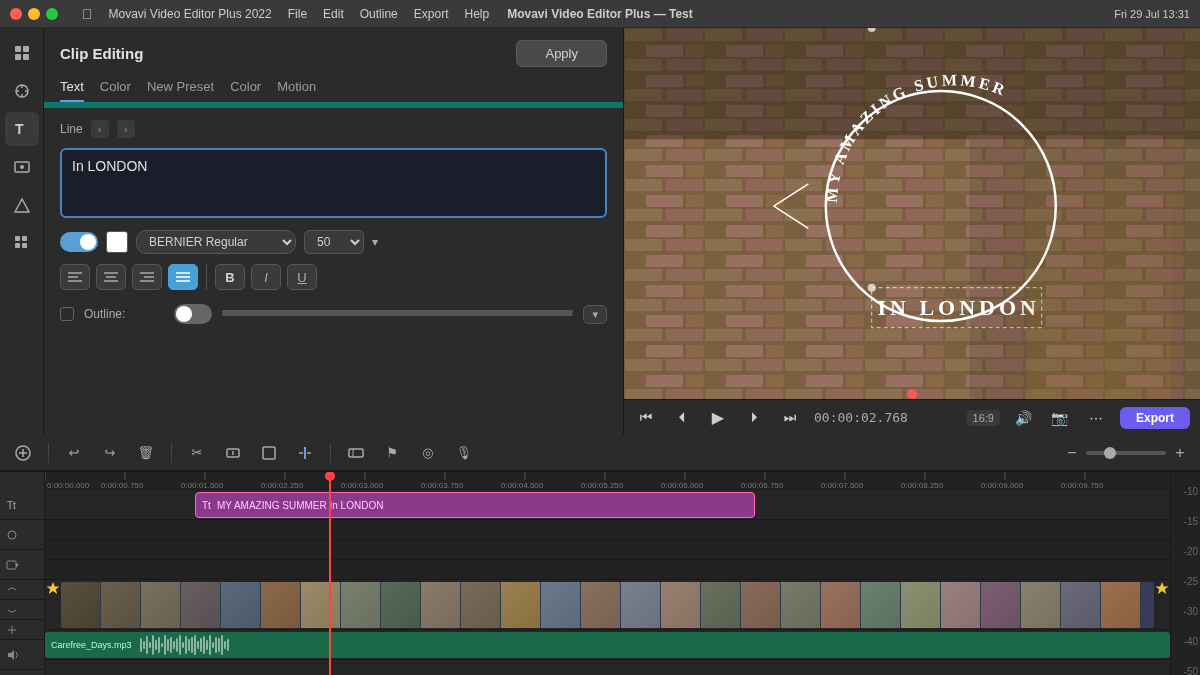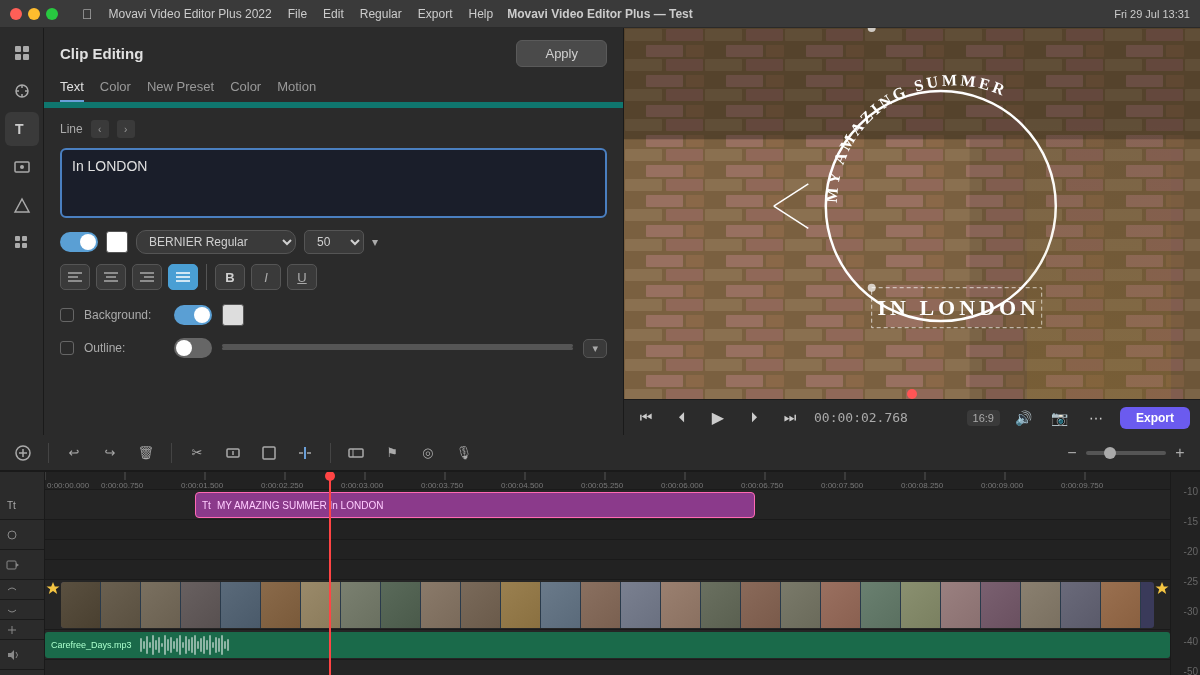--- a/index.html
+++ b/index.html
@@ -499,21 +499,21 @@
 <div id="menubar">
   <div class="traffic-lights">
     <div class="tl tl-red"></div>
     <div class="tl tl-yellow"></div>
     <div class="tl tl-green"></div>
   </div>
   <span class="apple-logo"></span>
   <span class="menu-item">Movavi Video Editor Plus 2022</span>
   <span class="menu-item">File</span>
   <span class="menu-item">Edit</span>
-  <span class="menu-item">Regular</span>
+  <span class="menu-item">Outline</span>
   <span class="menu-item">Export</span>
   <span class="menu-item">Help</span>
   <span class="app-title">Movavi Video Editor Plus — Test</span>
   <div class="menu-right">
     <span>Fri 29 Jul  13:31</span>
   </div>
 </div>
 
 <div id="main-layout" style="display:flex; height:407px;">
 
@@ -629,28 +629,20 @@
               <line x1="0" y1="6" x2="14" y2="6" stroke="#fff" stroke-width="1.5"></line>
               <line x1="0" y1="10" x2="14" y2="10" stroke="#fff" stroke-width="1.5"></line>
             </svg>
         </div>
         <div class="style-sep"></div>
         <div class="text-style-btn" style="font-weight:bold;color:#d0d0d0;">B</div>
         <div class="text-style-btn" style="font-style:italic;">I</div>
         <div class="text-style-btn" style="text-decoration:underline;">U</div>
       </div>
 
-      <div class="prop-row">
-        <div class="prop-checkbox"></div>
-        <span class="prop-label">Background:</span>
-        <div class="toggle-btn on" style="background:#5a9fd4;">
-          <div class="toggle-knob"></div>
-        </div>
-        <div class="color-swatch" style="background:#ddd;"></div>
-      </div>
 
       <div class="prop-row">
         <div class="prop-checkbox"></div>
         <span class="prop-label">Outline:</span>
         <div class="toggle-btn">
           <div class="toggle-knob" style="right:auto;left:2px;"></div>
         </div>
         <div class="slider-track">
           <div style="position:absolute;left:0;top:-3px;width:100%;height:3px;background:#555;border-radius:2px;"></div>
         </div>

